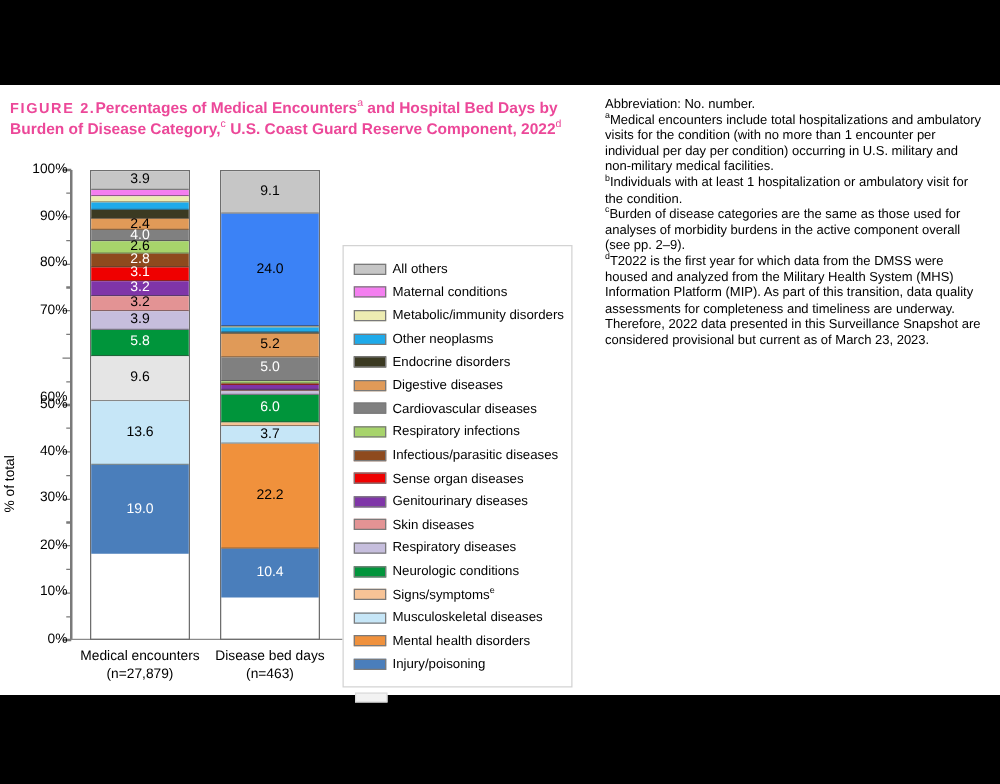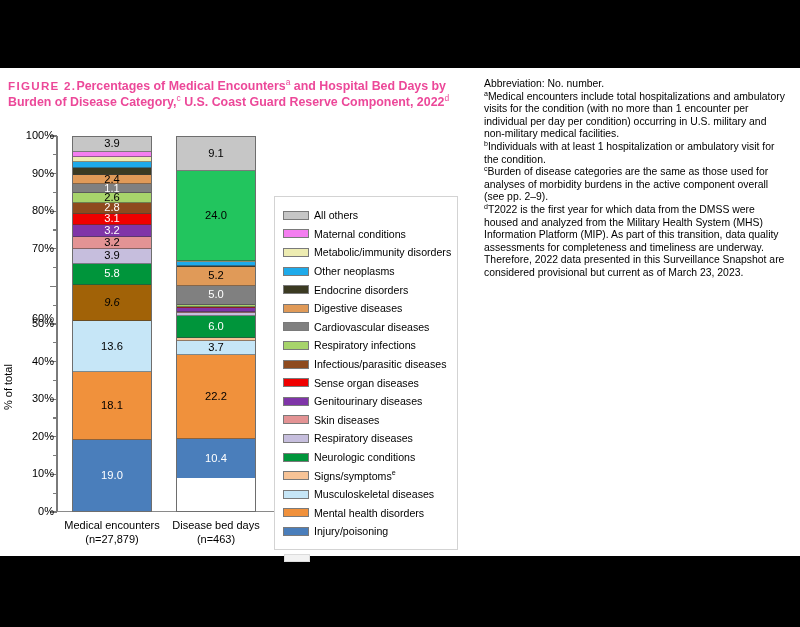--- a/index.html
+++ b/index.html
@@ -169,21 +169,21 @@
             <span class="seg-label" style="color: rgb(0, 0, 0);">3.9</span>
           </div>
           <div class="seg" style="height: 5.236px; background: rgb(244, 126, 240);"></div>
           <div class="seg" style="height: 4.862px; background: rgb(237, 236, 178);"></div>
           <div class="seg" style="height: 5.984px; background: rgb(30, 170, 234);"></div>
           <div class="seg" style="height: 7.48px; background: rgb(59, 58, 34);"></div>
           <div class="seg" style="height: 8.976px; background: rgb(224, 154, 88);">
             <span class="seg-label" style="color: rgb(0, 0, 0);">2.4</span>
           </div>
           <div class="seg" style="height: 9.35px; background: rgb(128, 128, 128);">
-            <span class="seg-label" style="color: rgb(255, 255, 255);">1.1</span>
+            <span class="seg-label" style="color: rgb(255, 255, 255);">4.0</span>
           </div>
           <div class="seg" style="height: 9.724px; background: rgb(167, 212, 107);">
             <span class="seg-label" style="color: rgb(0, 0, 0);">2.6</span>
           </div>
           <div class="seg" style="height: 10.472px; background: rgb(142, 74, 30);">
             <span class="seg-label" style="color: rgb(255, 255, 255);">2.8</span>
           </div>
           <div class="seg" style="height: 11.594px; background: rgb(239, 0, 0);">
             <span class="seg-label" style="color: rgb(255, 255, 255);">3.1</span>
           </div>
@@ -192,38 +192,35 @@
           </div>
           <div class="seg" style="height: 11.968px; background: rgb(227, 147, 148);">
             <span class="seg-label" style="color: rgb(0, 0, 0);">3.2</span>
           </div>
           <div class="seg" style="height: 14.586px; background: rgb(198, 190, 221);">
             <span class="seg-label" style="color: rgb(0, 0, 0);">3.9</span>
           </div>
           <div class="seg" style="height: 21.692px; background: rgb(0, 149, 59);">
             <span class="seg-label" style="color: rgb(255, 255, 255);">5.8</span>
           </div>
-          <div class="seg" style="height: 35.904px; background: #a16207; font-style: italic;">
+          <div class="seg" style="height: 35.904px; background: #e5e5e5;">
             <span class="seg-label" style="color: rgb(0, 0, 0);">9.6</span>
           </div>
           <div class="seg" style="height: 50.864px; background: rgb(198, 230, 247);">
             <span class="seg-label" style="color: rgb(0, 0, 0);">13.6</span>
-          </div>
-          <div class="seg" style="height: 67.694px; background: rgb(240, 145, 60);">
-            <span class="seg-label" style="color: rgb(0, 0, 0);">18.1</span>
           </div>
           <div class="seg" style="height: 71.06px; background: rgb(74, 126, 187);">
             <span class="seg-label" style="color: rgb(255, 255, 255);">19.0</span>
           </div>
         </div>
       <div class="bar" id="bar-2">
           <div class="seg" style="height: 34.034px; background: rgb(198, 198, 198);">
             <span class="seg-label" style="color: rgb(0, 0, 0);">9.1</span>
           </div>
-          <div class="seg" style="height: 89.76px; background: #22c55e;">
+          <div class="seg" style="height: 89.76px; background: #3b82f6;">
             <span class="seg-label" style="color: rgb(0, 0, 0);">24.0</span>
           </div>
           <div class="seg" style="height: 1.122px; background: rgb(237, 236, 178);"></div>
           <div class="seg" style="height: 3.74px; background: rgb(30, 170, 234);"></div>
           <div class="seg" style="height: 1.122px; background: rgb(59, 58, 34);"></div>
           <div class="seg" style="height: 19.448px; background: rgb(224, 154, 88);">
             <span class="seg-label" style="color: rgb(0, 0, 0);">5.2</span>
           </div>
           <div class="seg" style="height: 18.7px; background: rgb(128, 128, 128);">
             <span class="seg-label" style="color: rgb(255, 255, 255);">5.0</span>

